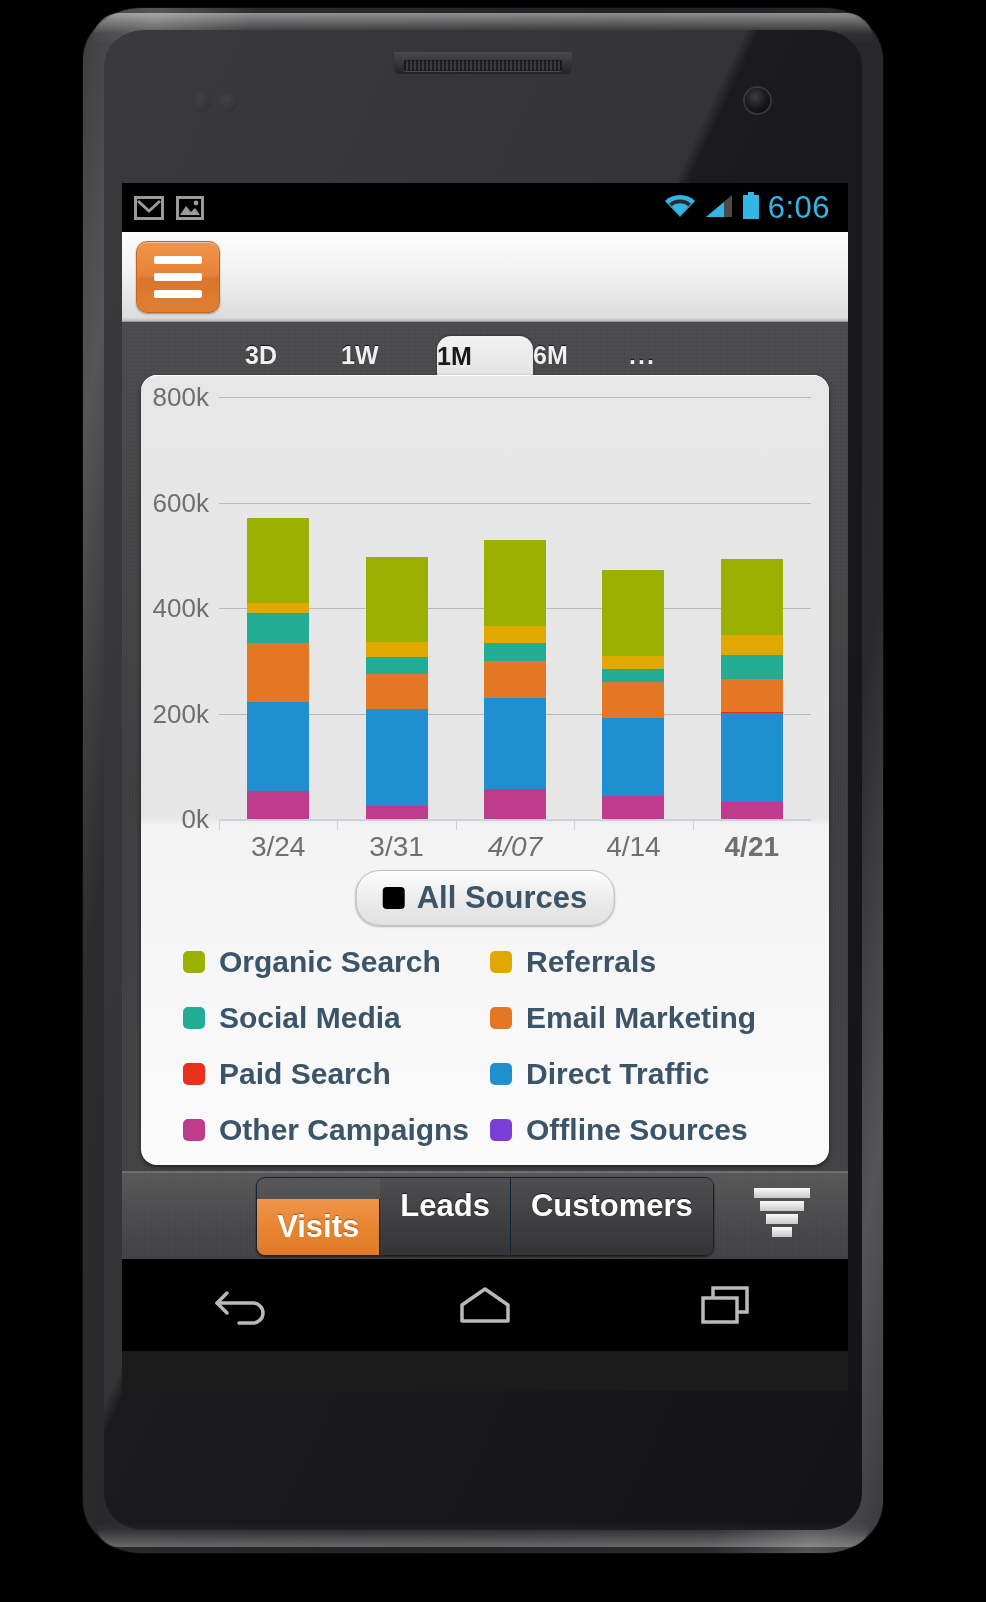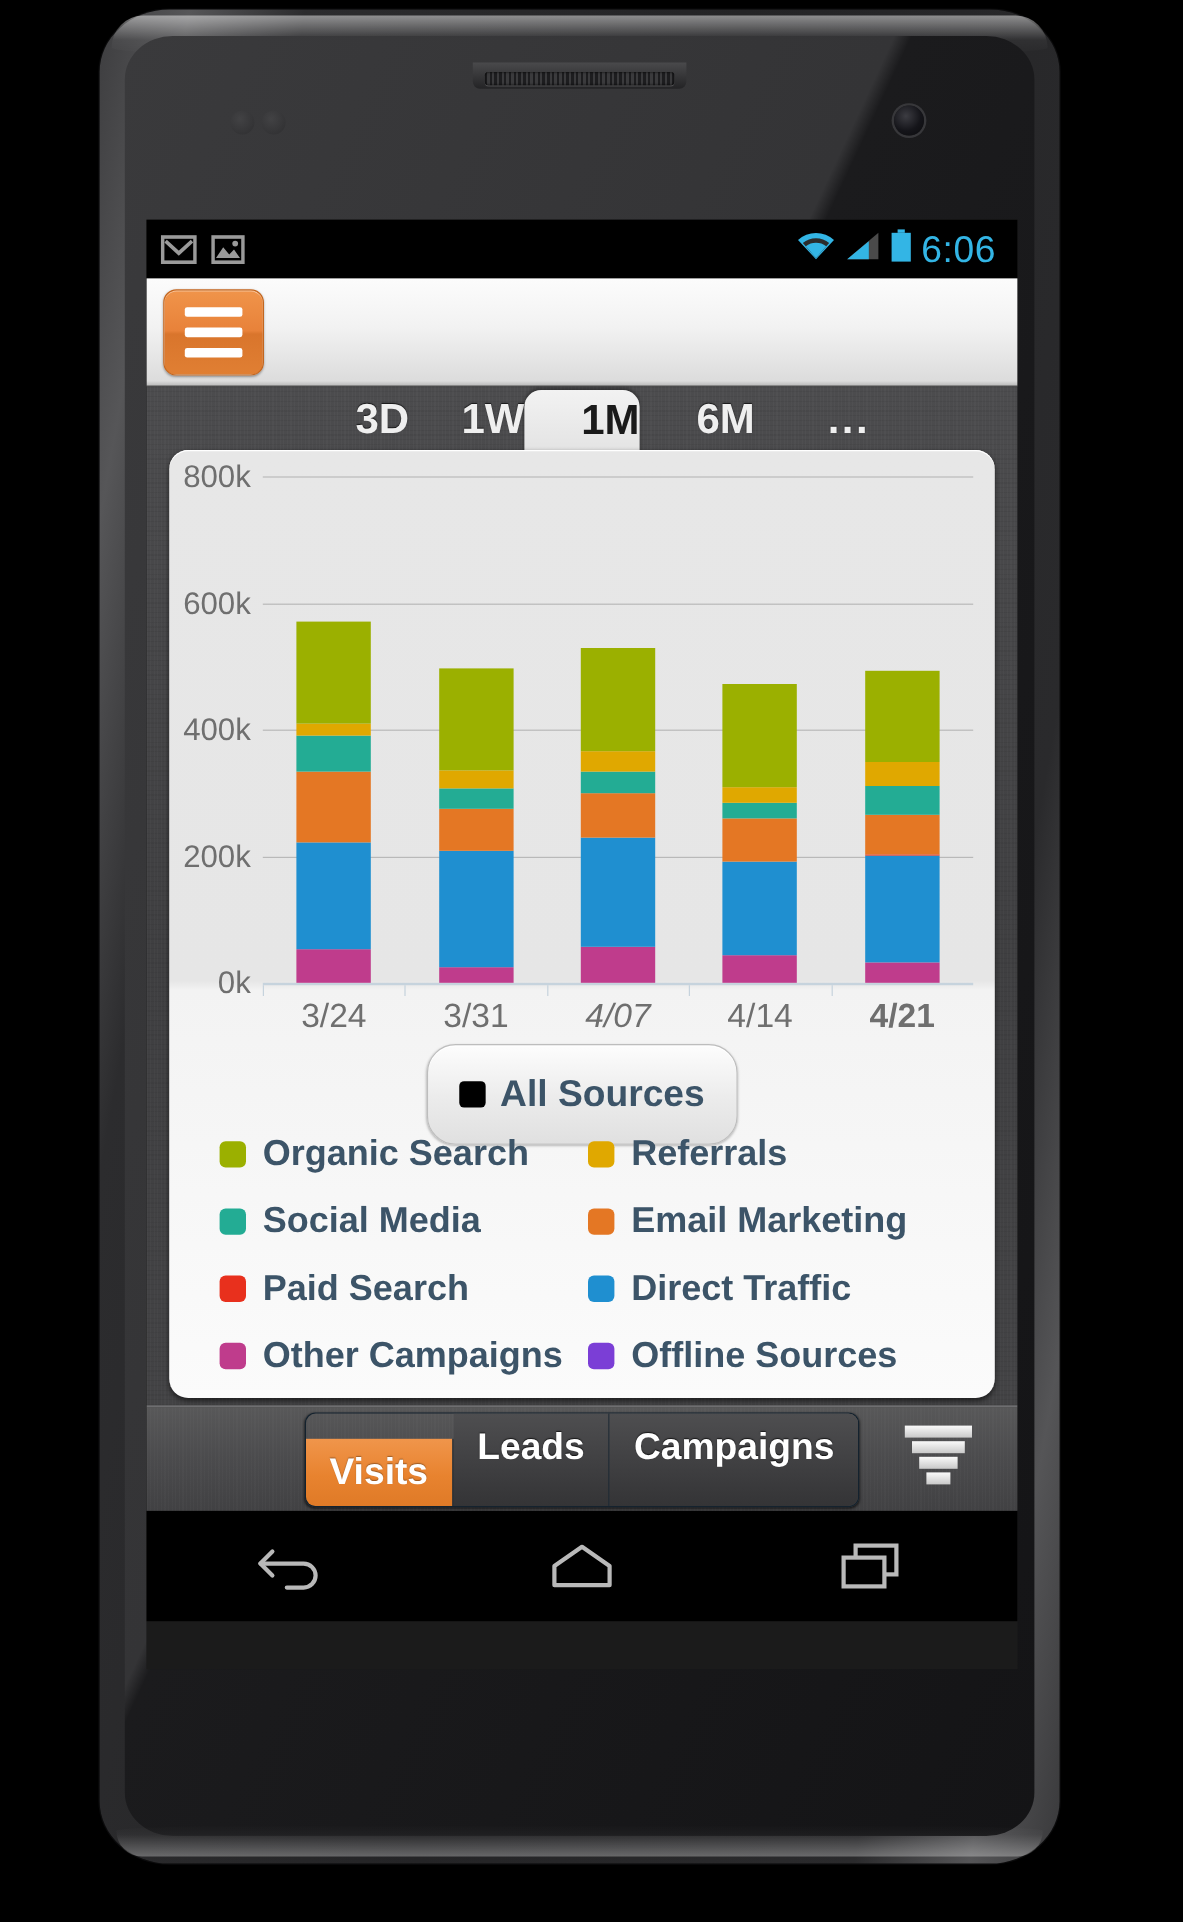--- a/index.html
+++ b/index.html
@@ -87,21 +87,21 @@
   
   #app-body{ position:relative; height:849px;
      background:
        repeating-linear-gradient(90deg,rgba(255,255,255,.022) 0 1px,transparent 1px 3px),
        repeating-linear-gradient(0deg,rgba(0,0,0,.05) 0 1px,transparent 1px 4px),
        linear-gradient(180deg,#4c4c4e,#3f3f41 55%,#434345);
   }
   
   #range-tabs{ position:relative; height:58px; display:flex; justify-content:center;
      align-items:flex-end; gap:0; }
-  .tab{ width:96px; text-align:right; color:#efefef; font-size:35px; font-weight:bold;
+  .tab{ width:96px; text-align:left; color:#efefef; font-size:25px; font-weight:bold;
         padding-bottom:10px; text-shadow:0 -1px 1px rgba(0,0,0,.75); cursor:pointer; position:relative;}
   .tab.selected{ color:#1a1a1a; text-shadow:none; background:linear-gradient(180deg,#f2f2f2,#e2e2e2);
         border-radius:14px 14px 0 0; padding-top:6px; margin-bottom:-1px;
         box-shadow:0 -1px 3px rgba(0,0,0,.35);}
   .tab.more{ letter-spacing:2px; }
 
   
   #chart-card{ position:absolute; left:19px; top:53px; width:688px; height:790px;
      background:linear-gradient(180deg,#e7e7e7 0%,#e6e6e6 56%,#f3f3f3 57%,#fbfbfb 100%);
      border-radius:16px; box-shadow:0 2px 4px rgba(0,0,0,.55), inset 0 1px 0 #fff;
@@ -112,21 +112,21 @@
   .ytick{ position:absolute; left:0; width:68px; text-align:right; color:#6f6f6f;
      font-size:26px; transform:translateY(-50%); }
   .axis-base{ position:absolute; left:78px; right:18px; height:2px; background:#c6d3dd; }
   .xtickmark{ position:absolute; width:1px; height:9px; background:#c6d3dd; }
   .bar{ position:absolute; width:62px; bottom:0; }
   .seg{ position:absolute; left:0; width:100%; }
   .xlabel{ position:absolute; text-align:center; width:120px; color:#6f6f6f; font-size:28px; }
 
   
   #all-sources-btn{ position:absolute; left:50%; transform:translateX(-50%); top:495px;
-     padding:23px 26px; border-radius:24px;
+     padding:9px 26px; border-radius:24px;
      background:linear-gradient(180deg,#fdfdfd,#ececec 52%,#e0e0e0);
      border:1px solid #bdbdbd; box-shadow:0 1px 2px rgba(0,0,0,.25), inset 0 1px 0 #fff;
      display:flex; align-items:center; gap:12px; cursor:pointer;}
   #all-sources-btn .sw{ width:22px; height:22px; border-radius:4px; background:#000; }
   #all-sources-btn .lbl{ color:#3c5468; font-size:31px; font-weight:bold; }
 
   
   #legend{ position:absolute; left:0; right:0; top:570px; padding:0 42px;
      display:grid; grid-template-columns:1fr 1fr; row-gap:22px; column-gap:10px; }
   .legend-item{ display:flex; align-items:center; gap:14px; cursor:pointer; }
@@ -339,21 +339,21 @@
             <span class="lbl">Offline Sources</span>
           </div>
         </div>
     </div>
   </div>
 
   <div id="bottom-bar">
     <div id="seg-control">
         <div class="seg-btn active">Visits</div>
         <div class="seg-btn">Leads</div>
-        <div class="seg-btn">Campaigns</div>
+        <div class="seg-btn">Customers</div>
       </div>
     <div id="funnel-icon">
       <i style="width:56px"></i>
         <i style="width:44px"></i>
         <i style="width:32px"></i>
         <i style="width:20px"></i>
     </div>
   </div>
 
   <div id="nav-bar">

